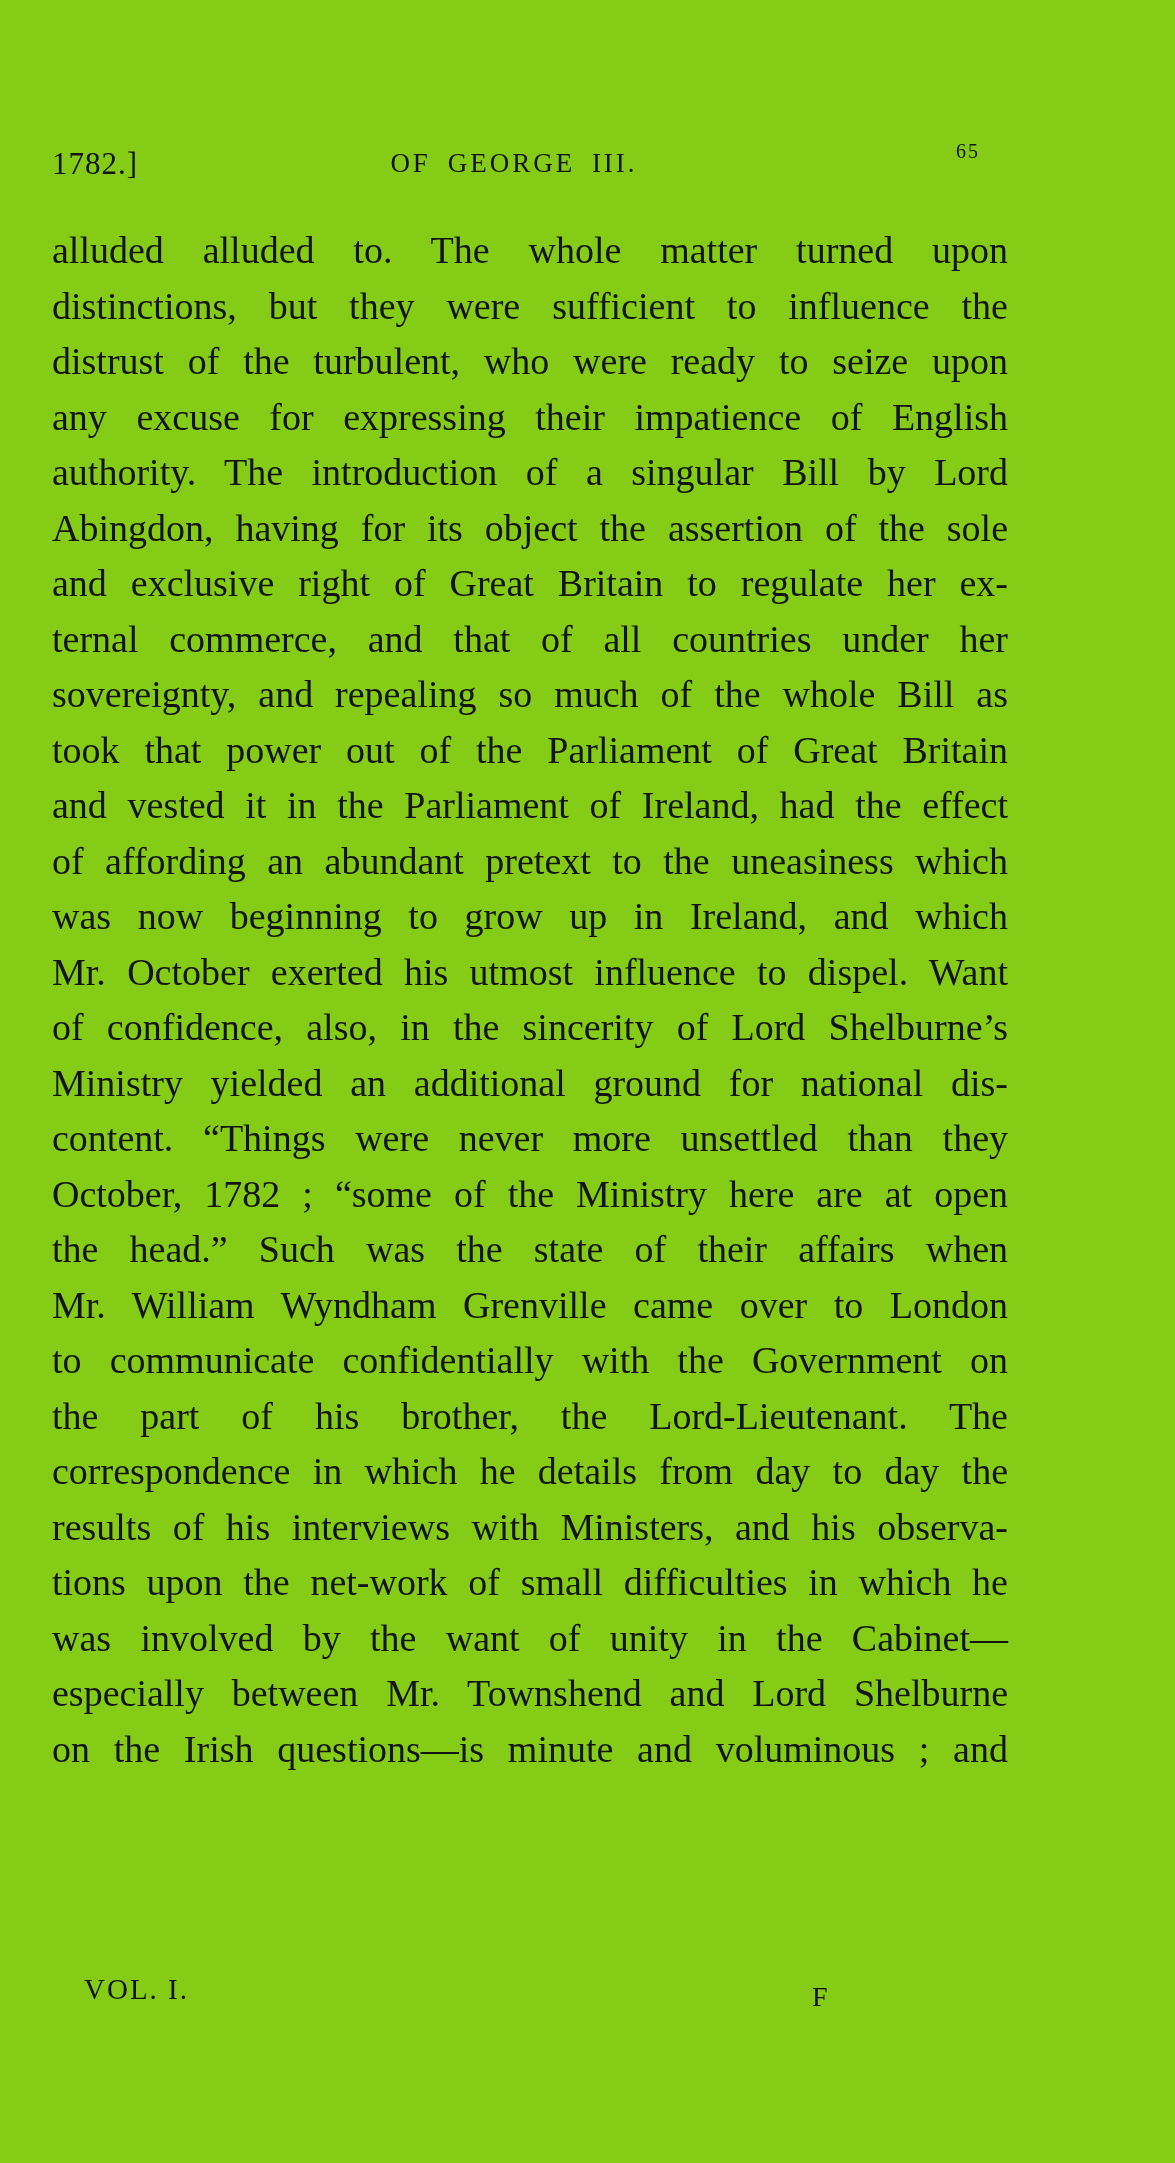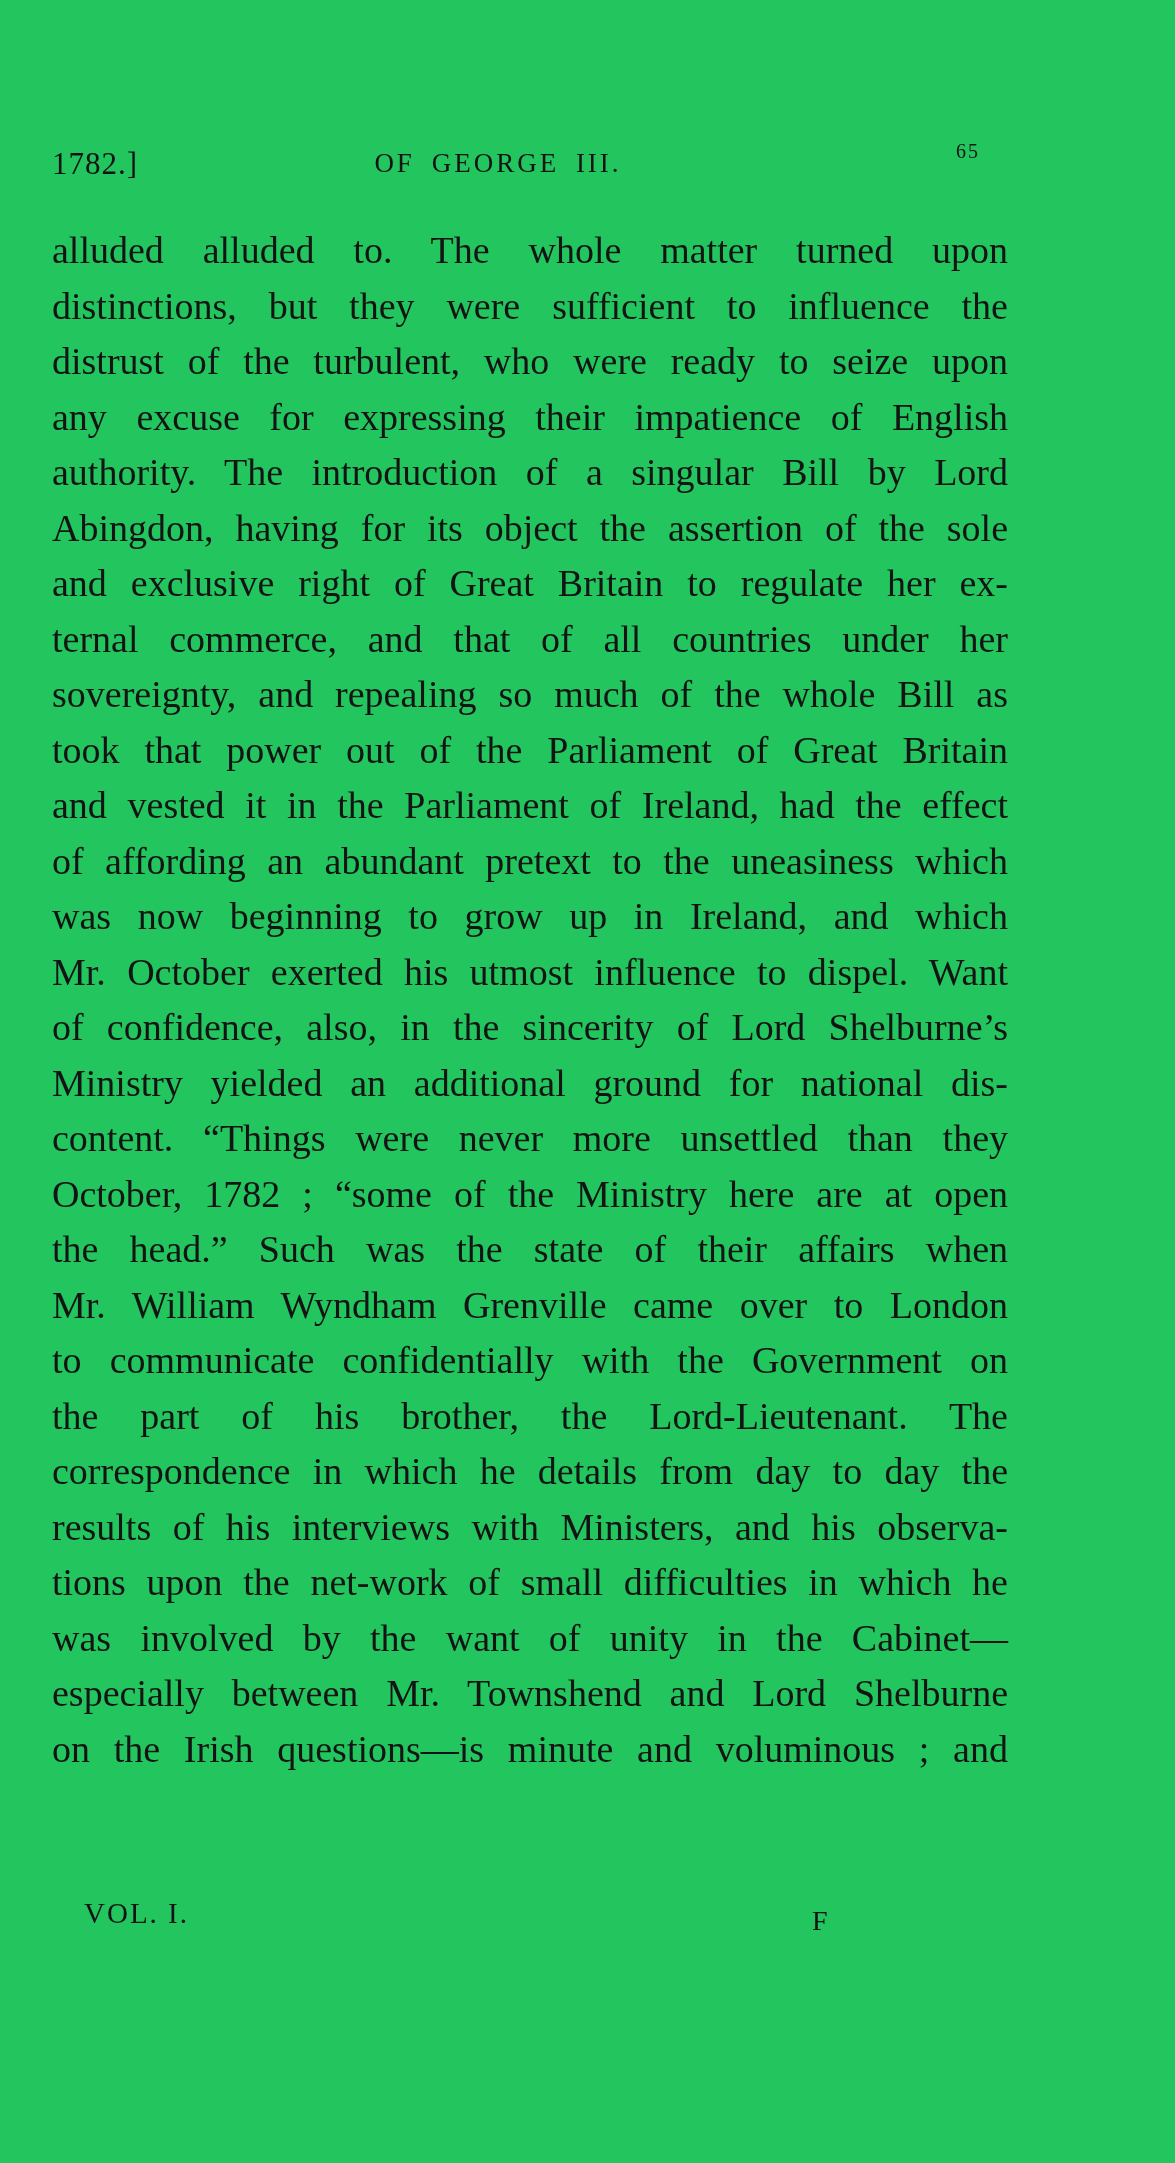--- a/index.html
+++ b/index.html
@@ -4,21 +4,21 @@
 <style>
   html, body {
     margin: 0;
     padding: 0;
     background: #ffffff;
   }
   .page {
     position: relative;
     width: 1175px;
     height: 2163px;
-    background: #22c55e;
+    background: #84cc16;
     color: #141414;
     font-family: "Liberation Serif", "DejaVu Serif", serif;
     overflow: hidden;
   }
   
   .running-head {
     position: absolute;
     top: 140px;
     left: 52px;
     width: 956px;
@@ -26,21 +26,21 @@
   }
   .head-year {
     position: absolute;
     left: 0;
     top: 6px;
     font-size: 31px;
     letter-spacing: 1px;
   }
   .head-title {
     position: absolute;
-    left: 0;
+    left: 16px;
     top: 8px;
     width: 100%;
     text-align: center;
     font-size: 27px;
     letter-spacing: 3px;
     word-spacing: 7px;
     transform: translateX(-32px);
   }
   .head-pagenum {
     position: absolute;
@@ -62,21 +62,21 @@
     font-size: 38px;
     white-space: normal;
     text-align: justify;
     text-align-last: justify;
     -moz-text-align-last: justify;
     word-spacing: 2px;
   }
   
   .page-footer {
     position: absolute;
-    top: 1893px;
+    top: 1969px;
     left: 52px;
     width: 956px;
     height: 50px;
   }
   .footer-volume {
     position: absolute;
     left: 32px;
     top: 4px;
     font-size: 29px;
     letter-spacing: 2px;

